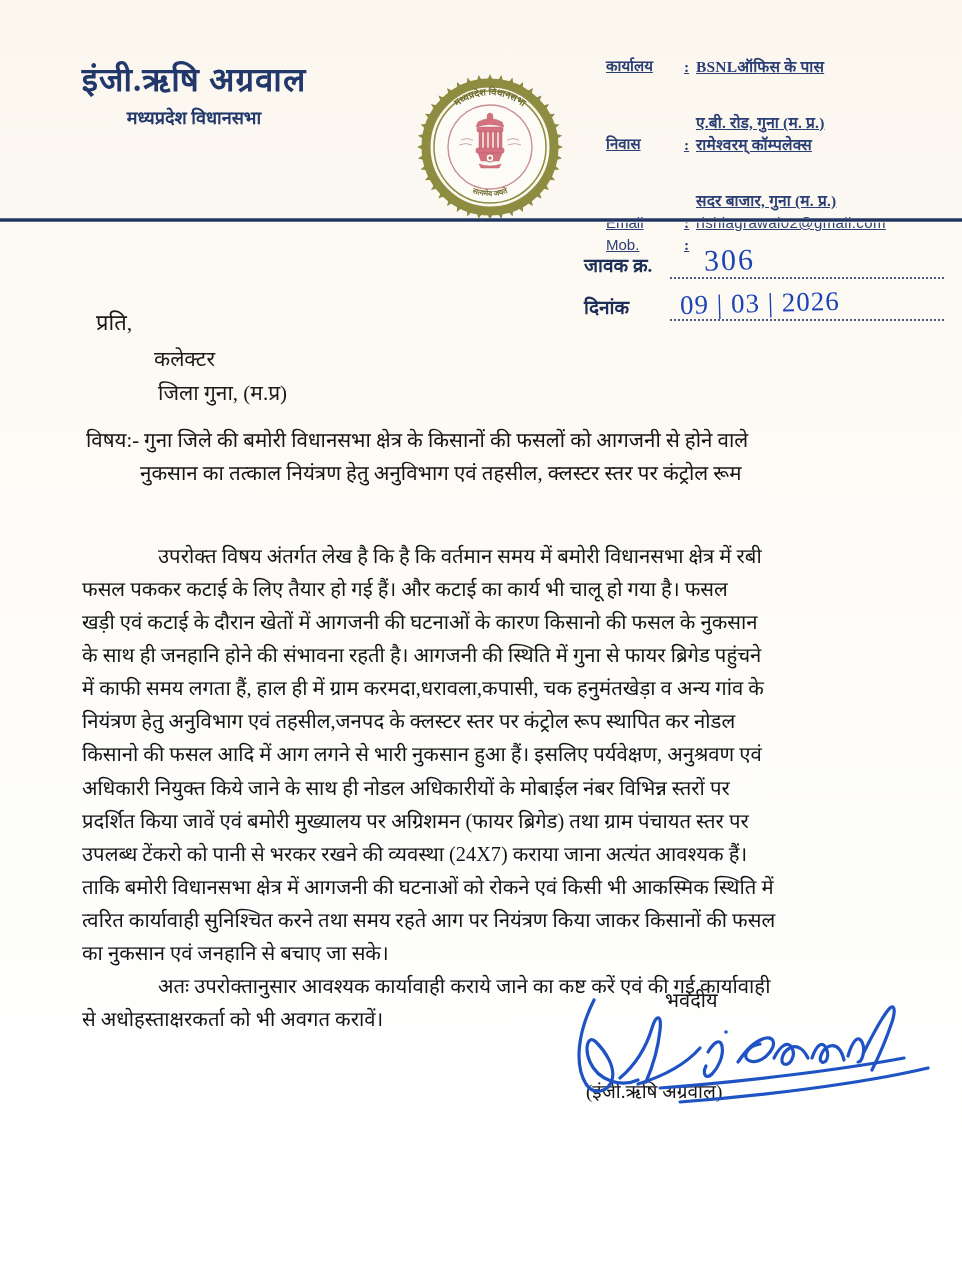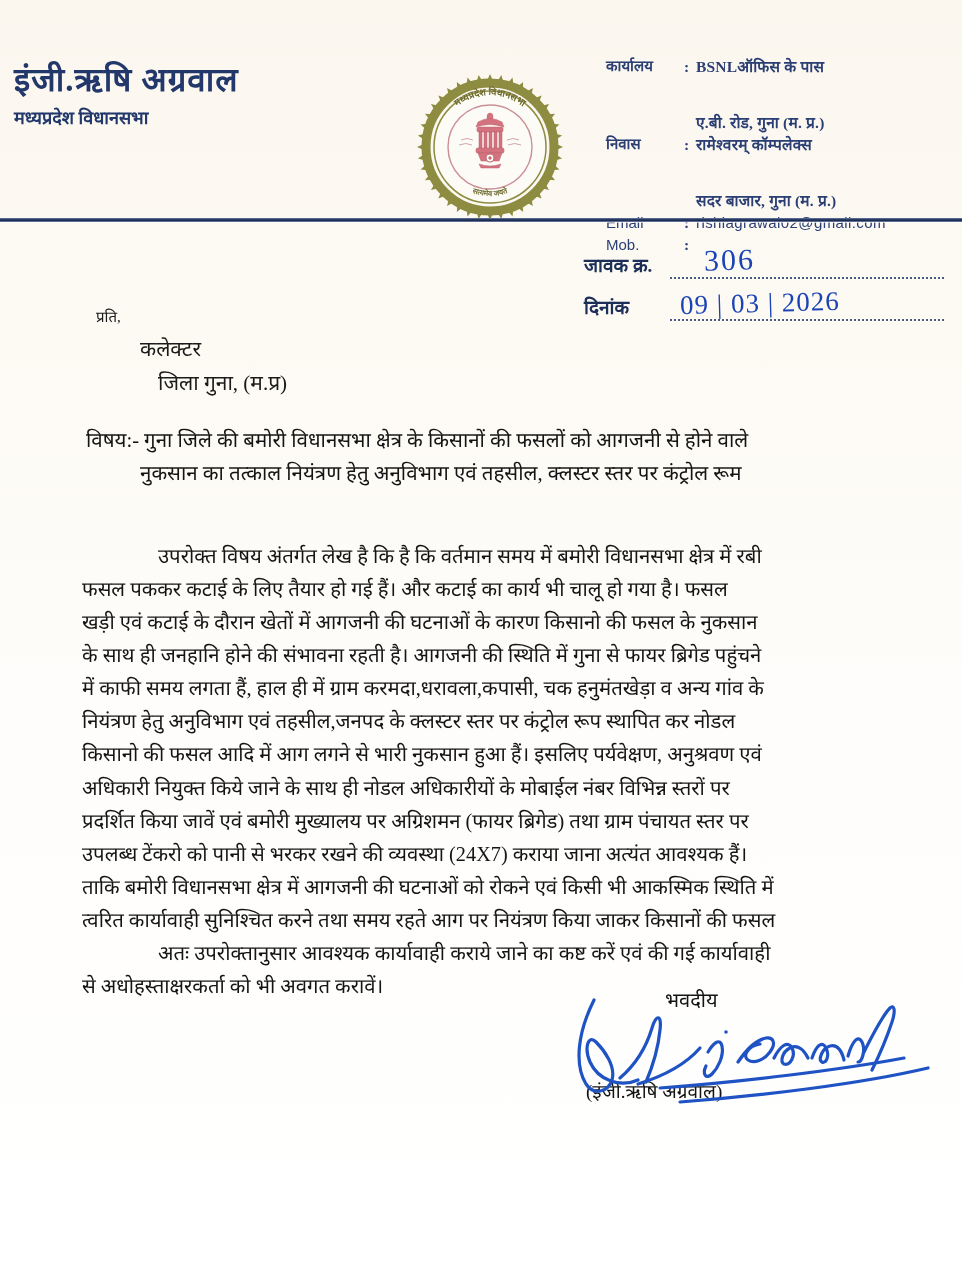--- a/index.html
+++ b/index.html
@@ -16,21 +16,21 @@
     width:962px;height:1261px;
     background:
       linear-gradient(180deg,#fbf7ef 0%,#fdfaf4 28%,#fefdfb 55%,#ffffff 100%);
   }
   
   .header{
     position:relative;
     height:220px;
   }
   .lh-name-block{
-    position:absolute;left:14px;top:62px;width:360px;text-align:left;
+    position:absolute;left:14px;top:62px;width:360px;text-align:center;
     color:#22386b;
   }
   .lh-name{
     font-size:33px;font-weight:700;letter-spacing:1px;
     font-family:"Liberation Serif", serif;
     color:#22386b;
     line-height:1.15;
   }
   .lh-sub1{font-size:19px;font-weight:700;margin-top:7px;color:#22386b;}
   .lh-sub2{font-size:18px;font-weight:700;margin-top:5px;color:#22386b;}
@@ -39,20 +39,21 @@
     position:absolute;left:415px;top:72px;width:150px;height:150px;
   }
   .emblem svg{display:block;width:150px;height:150px;}
 
   
   .contact{
     position:absolute;left:606px;top:56px;width:350px;
     color:#2b3f74;
     font-size:15.5px;
     line-height:1.42;
+    text-decoration:underline;
   }
   .c-row{display:flex;align-items:flex-start;}
   .c-lbl{width:78px;flex:none;font-weight:700;font-size:15px;}
   .c-colon{width:12px;flex:none;font-weight:700;}
   .c-val{flex:1;font-weight:700;font-size:15.5px;letter-spacing:.2px;}
   .c-val.cont{margin-left:90px;margin-top:34px;}
   .c-row.sm .c-lbl,.c-row.sm .c-val{font-family:"Liberation Sans",sans-serif;font-weight:400;}
   .c-row.sm .c-val{letter-spacing:.4px;font-size:15px;}
 
   .rule{
@@ -81,22 +82,22 @@
     font-family:"Liberation Serif",serif;
     transform:rotate(-1.6deg);
     letter-spacing:2px;
   }
   .ref-row.date .ref-val{left:96px;font-size:27px;letter-spacing:1px;top:-2px;}
 
   
   .to{
     position:absolute;left:96px;top:306px;color:#1a1a1a;
   }
-  .to-1{font-size:15px;}
-  .to-2{font-size:21px;margin-left:44px;margin-top:8px;}
+  .to-1{font-size:22px;}
+  .to-2{font-size:21px;margin-left:58px;margin-top:8px;}
   .to-3{font-size:21px;margin-left:62px;margin-top:6px;}
 
   
   .subject{
     position:absolute;left:86px;top:424px;width:862px;
     font-size:20.5px;line-height:1.62;color:#141414;
   }
   .subject .s-line{white-space:nowrap;}
   .subject .s-line.ind{padding-left:54px;}
 
@@ -365,20 +366,21 @@
     <div class="b-line">खड़ी एवं कटाई के दौरान खेतों में आगजनी की घटनाओं के कारण किसानो की फसल के नुकसान</div>
     <div class="b-line">के साथ ही जनहानि होने की संभावना रहती है। आगजनी की स्थिति में गुना से फायर ब्रिगेड पहुंचने</div>
     <div class="b-line">में काफी समय लगता हैं, हाल ही में ग्राम करमदा,धरावला,कपासी, चक हनुमंतखेड़ा व अन्य गांव के</div>
     <div class="b-line">नियंत्रण हेतु अनुविभाग एवं तहसील,जनपद के क्लस्टर स्तर पर कंट्रोल रूप स्थापित कर नोडल</div>
     <div class="b-line">किसानो की फसल आदि में आग लगने से भारी नुकसान हुआ हैं। इसलिए पर्यवेक्षण, अनुश्रवण एवं</div>
     <div class="b-line">अधिकारी नियुक्त किये जाने के साथ ही नोडल अधिकारीयों के मोबाईल नंबर विभिन्न स्तरों पर</div>
     <div class="b-line">प्रदर्शित किया जावें एवं बमोरी मुख्यालय पर अग्रिशमन (फायर ब्रिगेड) तथा ग्राम पंचायत स्तर पर</div>
     <div class="b-line">उपलब्ध टेंकरो को पानी से भरकर रखने की व्यवस्था (24X7) कराया जाना अत्यंत आवश्यक हैं।</div>
     <div class="b-line">ताकि बमोरी विधानसभा क्षेत्र में आगजनी की घटनाओं को रोकने एवं किसी भी आकस्मिक स्थिति में</div>
     <div class="b-line">त्वरित कार्यावाही सुनिश्चित करने तथा समय रहते आग पर नियंत्रण किया जाकर किसानों की फसल</div>
+    <div class="b-line">का नुकसान एवं जनहानि से बचाए जा सके।</div>
     <div class="b-line ind">अतः उपरोक्तानुसार आवश्यक कार्यावाही कराये जाने का कष्ट करें एवं की गई कार्यावाही</div>
     <div class="b-line">से अधोहस्ताक्षरकर्ता को भी अवगत करावें।</div>
   </div>
 
   <div class="sig-wrap">
     <div class="sig-bhavdiya">भवदीय</div>
     <div class="sig-name">(इंजी.ऋषि अग्रवाल)</div>
     <div class="sig-ink">
       <svg viewBox="0 0 400 120" xmlns="http://www.w3.org/2000/svg">
         <g fill="none" stroke="#1f53c4" stroke-width="3.2" stroke-linecap="round" stroke-linejoin="round">

